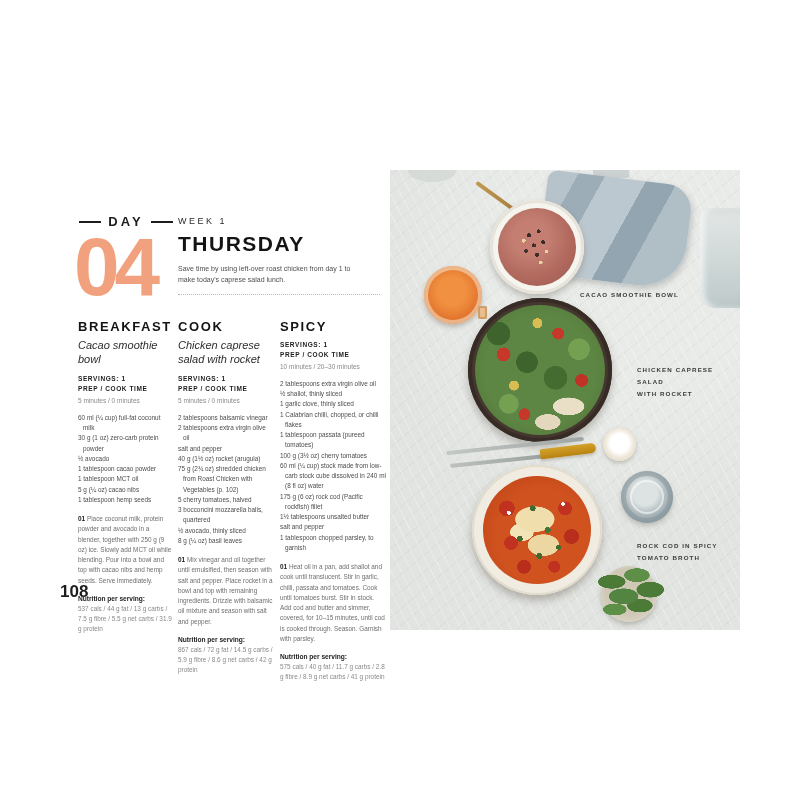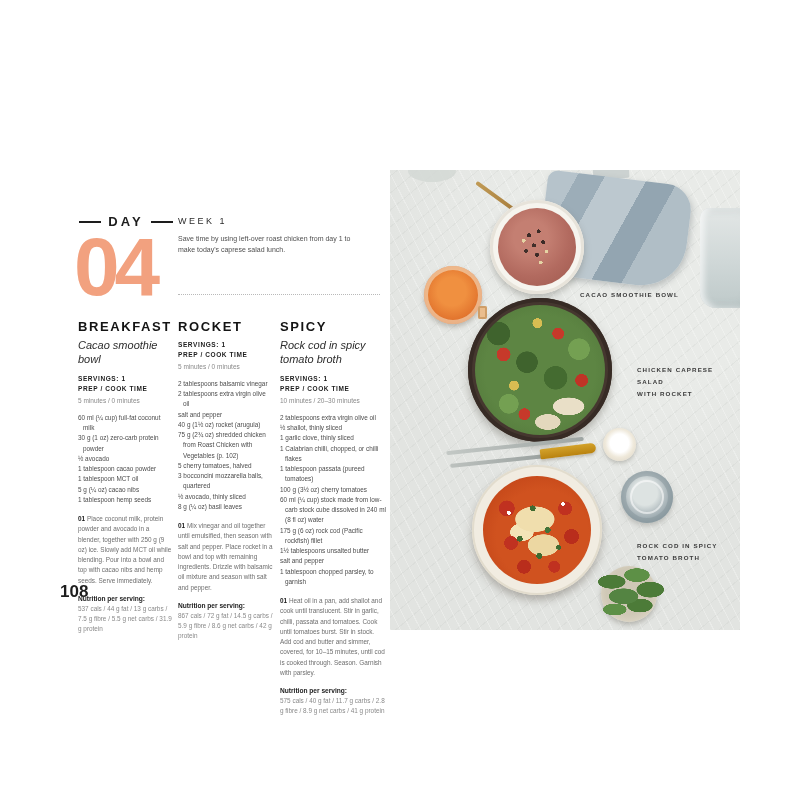--- a/index.html
+++ b/index.html
@@ -149,20 +149,21 @@
       <div class="day-word">
         <span class="dash"></span>
         <span>DAY</span>
         <span class="dash"></span>
       </div>
       <div class="day-number">04</div>
     </div>
 
     <div class="title-block">
       <div class="week">WEEK 1</div>
+      <h1 class="weekday">THURSDAY</h1>
       <p class="intro">Save time by using left-over roast chicken from day 1 to make today's caprese salad lunch.</p>
     </div>
     <div class="dotted-rule"></div>
 
     <div class="col col-breakfast">
       <div class="meal-label">BREAKFAST</div>
       <div class="recipe-title">Cacao smoothie bowl</div>
       <div class="servings">
         <div>SERVINGS: 1</div>
         <div>PREP / COOK TIME</div>
@@ -176,21 +177,22 @@
           <li>1 tablespoon MCT oil</li>
           <li>5 g (¼ oz) cacao nibs</li>
           <li>1 tablespoon hemp seeds</li>
         </ul>
       <p class="step"><b>01</b> <span>Place coconut milk, protein powder and avocado in a blender, together with 250 g (9 oz) ice. Slowly add MCT oil while blending. Pour into a bowl and top with cacao nibs and hemp seeds. Serve immediately.</span></p>
       <div class="nutrition-label">Nutrition per serving:</div>
       <div class="nutrition">537 cals / 44 g fat / 13 g carbs / 7.5 g fibre / 5.5 g net carbs / 31.9 g protein</div>
     </div>
 
     <div class="col col-lunch">
-      <div class="meal-label">ROCKET</div>
+      <div class="meal-label">COOK</div>
+      <div class="recipe-title">Chicken caprese salad with rocket</div>
       <div class="servings">
         <div>SERVINGS: 1</div>
         <div>PREP / COOK TIME</div>
       </div>
       <div class="time">5 minutes / 0 minutes</div>
       <ul class="ingredients">
           <li>2 tablespoons balsamic vinegar</li>
           <li>2 tablespoons extra virgin olive oil</li>
           <li>salt and pepper</li>
           <li>40 g (1½ oz) rocket (arugula)</li>
@@ -200,21 +202,20 @@
           <li>½ avocado, thinly sliced</li>
           <li>8 g (¼ oz) basil leaves</li>
         </ul>
       <p class="step"><b>01</b> <span>Mix vinegar and oil together until emulsified, then season with salt and pepper. Place rocket in a bowl and top with remaining ingredients. Drizzle with balsamic oil mixture and season with salt and pepper.</span></p>
       <div class="nutrition-label">Nutrition per serving:</div>
       <div class="nutrition">867 cals / 72 g fat / 14.5 g carbs / 5.9 g fibre / 8.6 g net carbs / 42 g protein</div>
     </div>
 
     <div class="col col-dinner">
       <div class="meal-label">SPICY</div>
-      <div class="recipe-title">Rock cod in spicy tomato broth</div>
       <div class="servings">
         <div>SERVINGS: 1</div>
         <div>PREP / COOK TIME</div>
       </div>
       <div class="time">10 minutes / 20–30 minutes</div>
       <ul class="ingredients">
           <li>2 tablespoons extra virgin olive oil</li>
           <li>½ shallot, thinly sliced</li>
           <li>1 garlic clove, thinly sliced</li>
           <li>1 Calabrian chilli, chopped, or chilli flakes</li>

